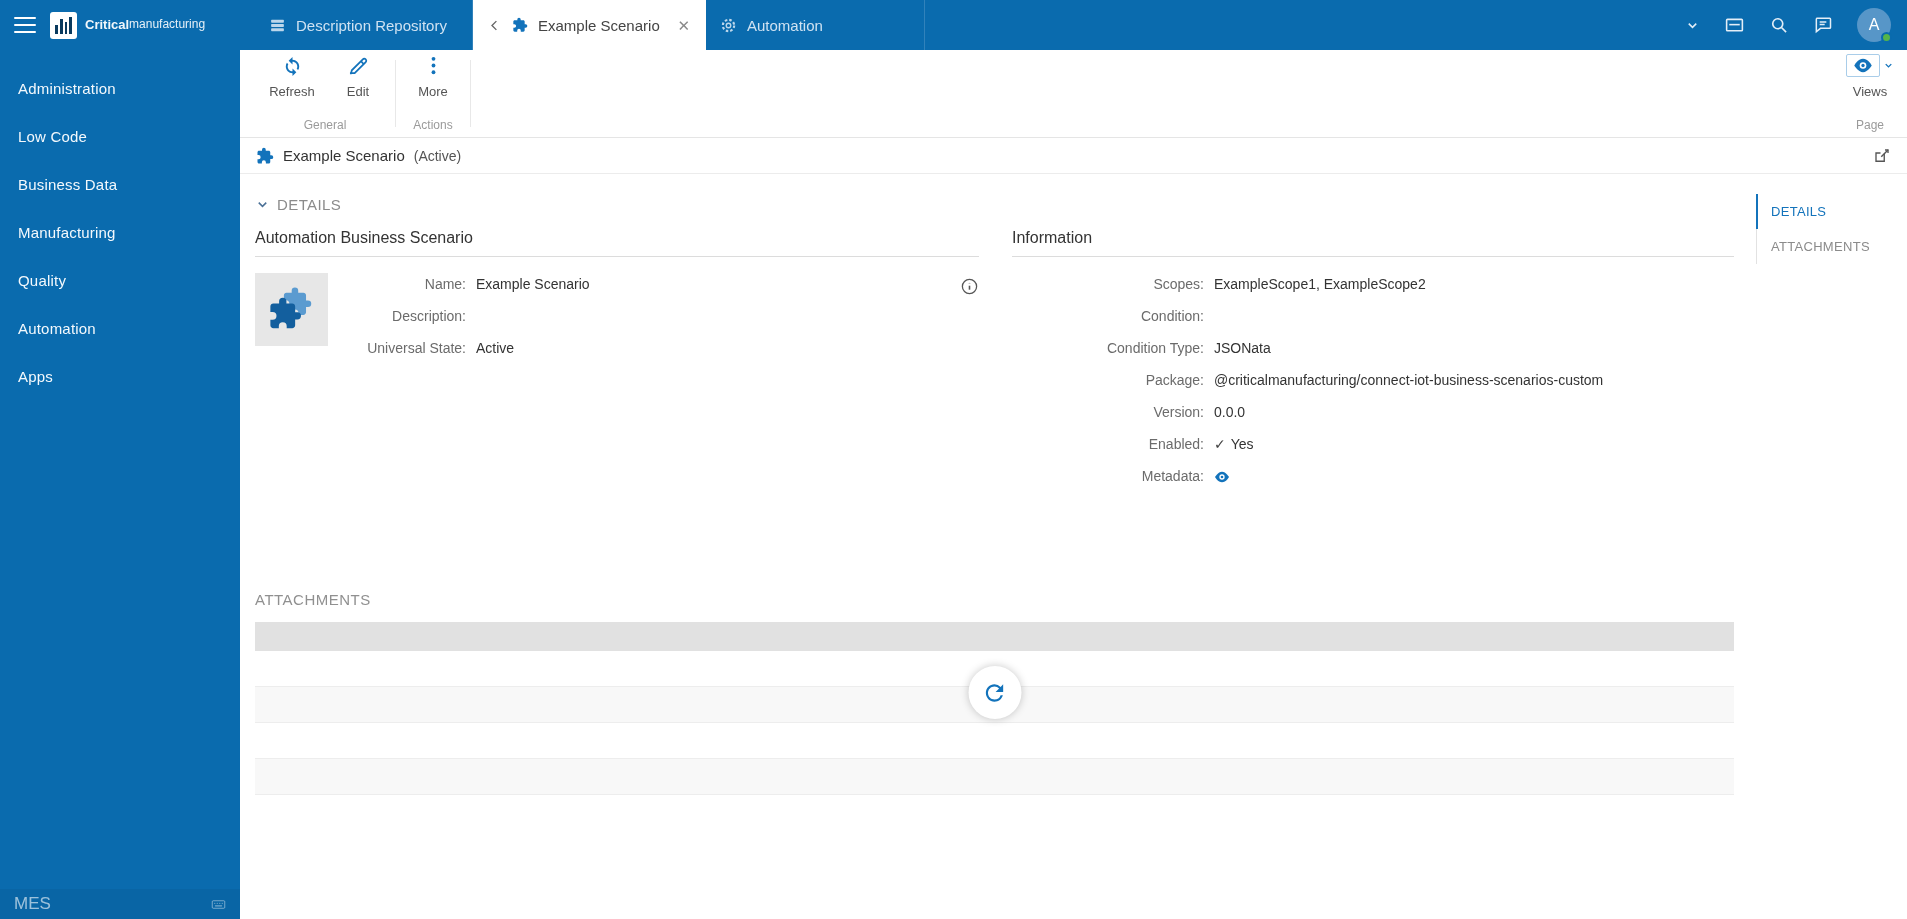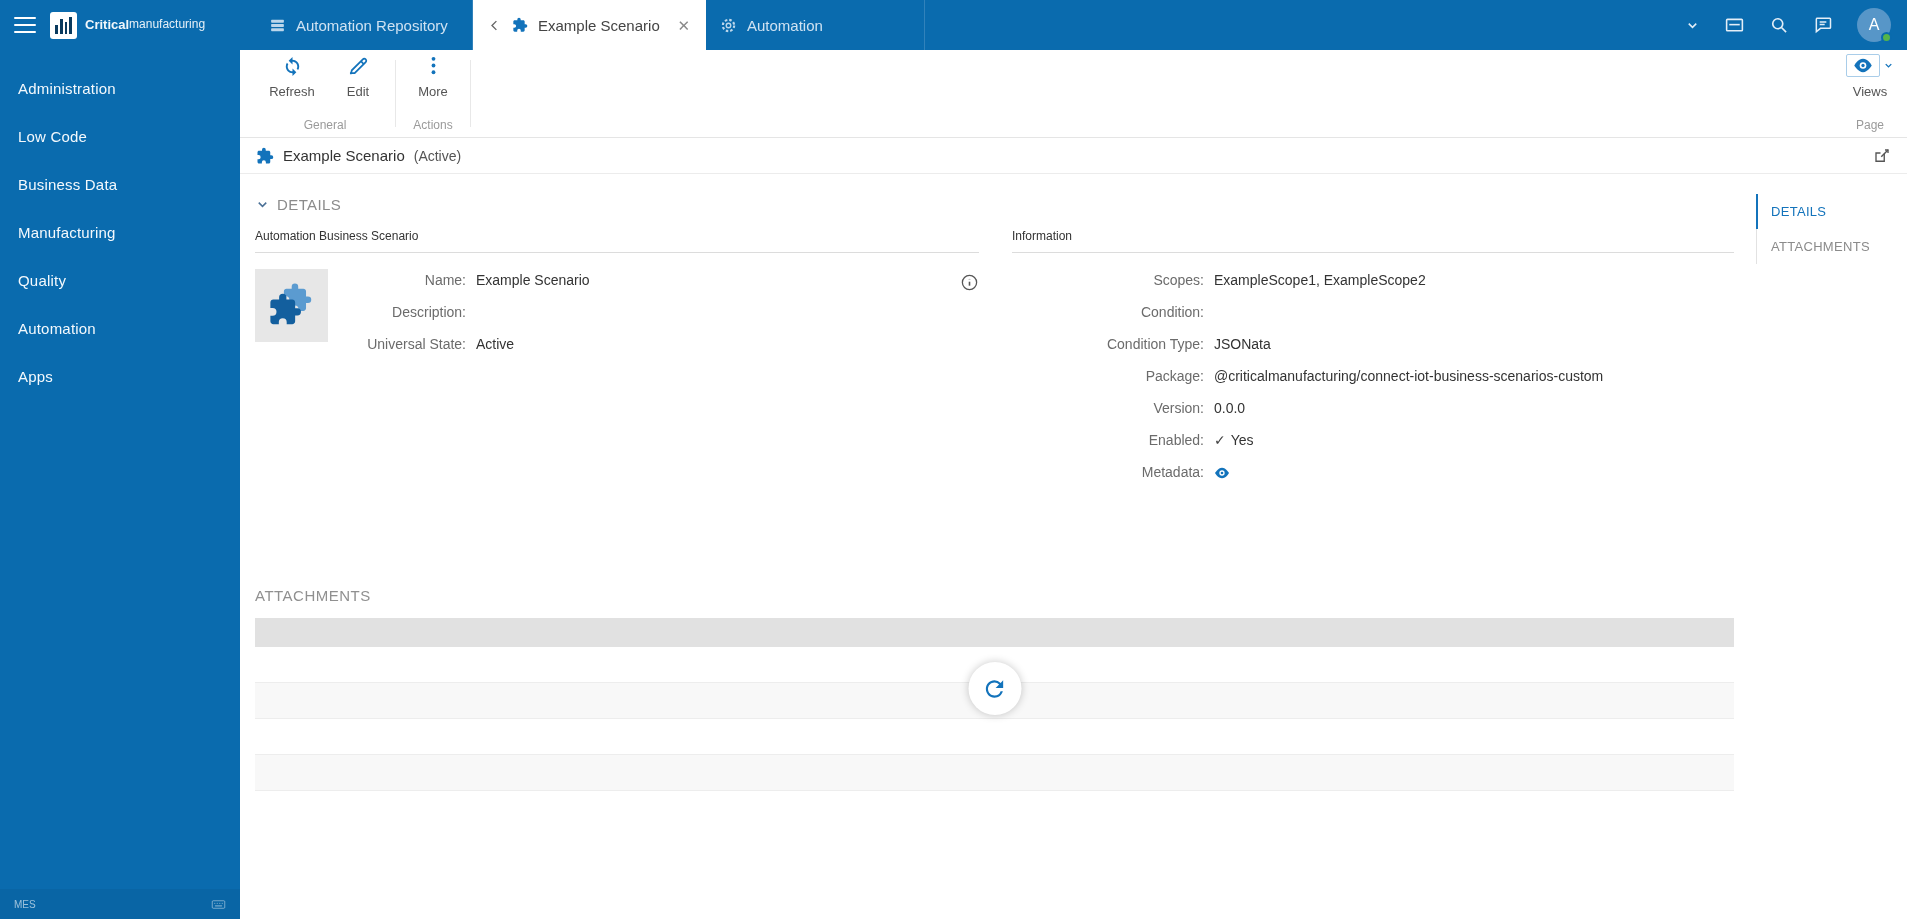--- a/index.html
+++ b/index.html
@@ -24,21 +24,21 @@
   .hamburger { width:22px; height:16px; display:flex; flex-direction:column; justify-content:space-between; cursor:pointer; }
   .hamburger span { display:block; height:2px; background:#fff; border-radius:1px; }
   .logo-wrap { display:flex; align-items:center; gap:8px; }
   .logo-mark { width:27px; height:27px; background:#fff; border-radius:3px; display:flex; align-items:flex-end; justify-content:center; gap:2px; padding:5px 5px; }
   .logo-mark i { display:block; width:3px; background:#093a5e; }
   .logo-text { display:flex; flex-direction:row; line-height:1.05; }
   .logo-text .b { font-weight:bold; font-size:13px; }
   .logo-text .l { font-weight:300; font-size:12px; opacity:.95; }
   .nav { margin-top:14px; }
   .nav-item { height:48px; display:flex; align-items:center; padding:0 18px; font-size:15px; font-weight:300; letter-spacing:.2px; cursor:pointer; color:#f4f9fd; }
-  .sidebar-foot { position:absolute; bottom:0; left:0; right:0; height:30px; display:flex; align-items:center; justify-content:space-between; padding:0 14px; background:rgba(0,0,0,.05); color:rgba(255,255,255,.6); font-size:10px; }
+  .sidebar-foot { position:absolute; bottom:0; left:0; right:0; height:30px; display:flex; align-items:center; justify-content:space-between; padding:0 14px; background:rgba(0,0,0,.05); color:rgba(255,255,255,.6); font-size:17px; }
 
   
   .main { flex:1; display:flex; flex-direction:column; min-width:0; }
 
   
   .topbar { height:50px; background:var(--primary); display:flex; align-items:stretch; }
   .tabs { display:flex; margin-left:15px; }
   .tab { display:flex; align-items:center; gap:10px; padding:0 14px; font-size:15px; color:var(--tab-text); cursor:pointer; border-right:1px solid rgba(255,255,255,.16); }
   .tab svg { flex:0 0 auto; }
   .tab.t1 { width:218px; }
@@ -81,21 +81,21 @@
   .side-tab.active { color:var(--accent); }
   .side-tab.active::before { content:''; position:absolute; left:-1px; top:0; bottom:0; width:2px; background:var(--accent); }
 
   .section-head { display:flex; align-items:center; gap:7px; color:#8b8b8b; font-size:15px; letter-spacing:.4px; cursor:pointer; }
   .section-head svg { color:#4a7096; }
 
   .panels { display:flex; gap:33px; margin-top:16px; }
   .panel { }
   .panel.left { width:724px; }
   .panel.right { width:722px; }
-  .panel-title { font-size:12px; color:#333; padding-bottom:9px; border-bottom:1px solid #dcdcdc; margin-bottom:16px; }
+  .panel-title { font-size:16px; color:#333; padding-bottom:9px; border-bottom:1px solid #dcdcdc; margin-bottom:16px; }
   .panel-body { position:relative; display:flex; gap:22px; }
   .scenario-img { width:73px; height:73px; background:#e7e7e7; display:flex; align-items:center; justify-content:center; flex:0 0 73px; }
   .fields { flex:1; padding-top:2px; }
   .frow { display:flex; margin-bottom:13px; line-height:19px; }
   .flabel { color:var(--label); font-size:14px; text-align:right; flex:0 0 auto; }
   .panel.left .flabel { width:116px; }
   .panel.right .flabel { width:192px; }
   .fvalue { margin-left:10px; color:#333; font-size:14px; display:flex; align-items:center; gap:5px; }
   .check { color:#444; font-weight:bold; }
   .info-btn { position:absolute; right:0; top:4px; color:#555; cursor:pointer; }
@@ -161,21 +161,21 @@
     <div class="topbar">
       <div class="tabs">
         <div class="tab t1">
           <span style="display:flex;color:#bcd7ec">
             <svg width="17" height="17" viewBox="0 0 24 24" fill="currentColor">
               <rect x="3" y="4" width="18" height="4" rx="1"></rect>
                 <rect x="3" y="10" width="18" height="4" rx="1"></rect>
                 <rect x="3" y="16" width="18" height="4" rx="1"></rect>
             </svg>
           </span>
-          <span class="tab-label">Automation Repository</span>
+          <span class="tab-label">Description Repository</span>
         </div>
         <div class="tab active">
           <span class="back-chev">
             <svg width="15" height="15" viewBox="0 0 24 24" fill="none" stroke="currentColor" stroke-width="2.2">
                 <path d="M15 5l-7 7 7 7"></path>
               </svg>
           </span>
           <span style="display:flex;color:var(--accent)">
             <svg width="16" height="16" viewBox="0 0 24 24" fill="currentColor">
               <path d="M20.5 11H19V7c0-1.1-.9-2-2-2h-4V3.5a2.5 2.5 0 0 0-5 0V5H4c-1.1 0-2 .9-2 2v3.8h1.5a2.7 2.7 0 0 1 0 5.4H2V20c0 1.1.9 2 2 2h3.8v-1.5a2.7 2.7 0 0 1 5.4 0V22H17c1.1 0 2-.9 2-2v-4h1.5a2.5 2.5 0 0 0 0-5z"></path>

